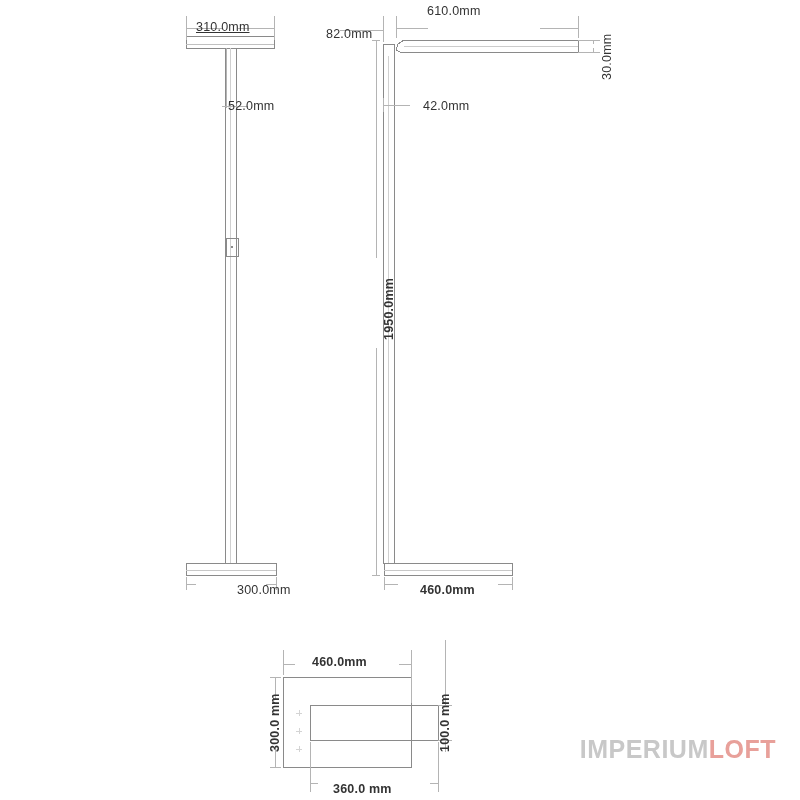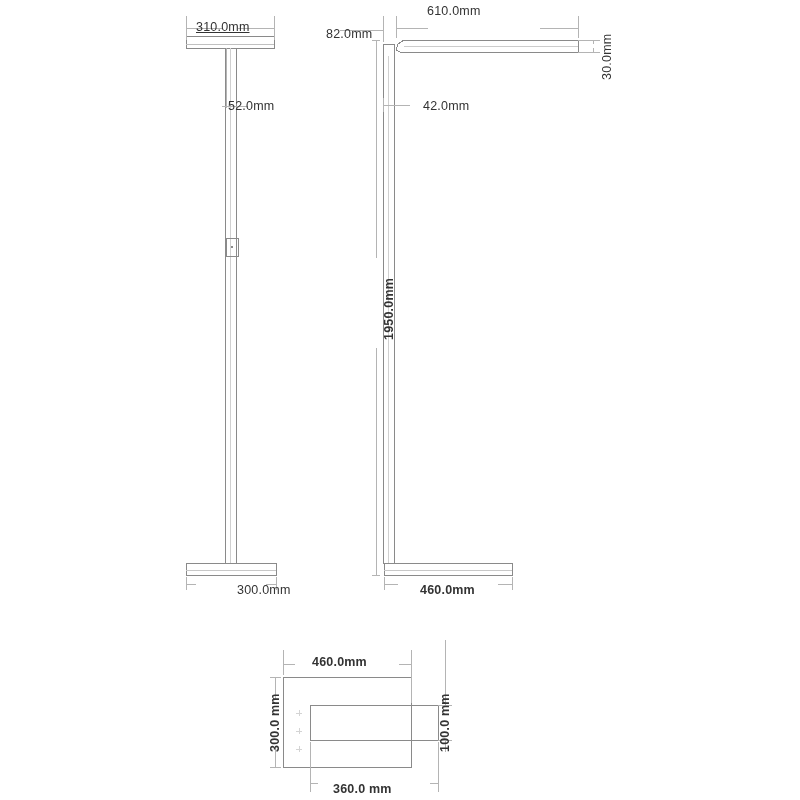--- a/index.html
+++ b/index.html
@@ -200,14 +200,17 @@
   <div class="dim-label rot" style="left:600px; top:80px;">30.0mm</div>
   <div class="dim-label" style="left:423px; top:99px;">42.0mm</div>
   <div class="dim-label rot" style="left:382px; top:340px; font-weight:bold;">1950.0mm</div>
   <div class="dim-label" style="left:420px; top:583px; font-weight:bold;">460.0mm</div>
 
   <div class="dim-label" style="left:312px; top:655px; font-weight:bold;">460.0mm</div>
   <div class="dim-label rot" style="left:438px; top:752px; font-weight:bold;">100.0 mm</div>
   <div class="dim-label rot" style="left:268px; top:752px; font-weight:bold;">300.0 mm</div>
   <div class="dim-label" style="left:333px; top:782px; font-weight:bold;">360.0 mm</div>
 
+  <div class="brand">
+    <span class="b1">IMPERIUM</span><span class="b2">LOFT</span>
+  </div>
 
 </div>
 
 </body></html>

